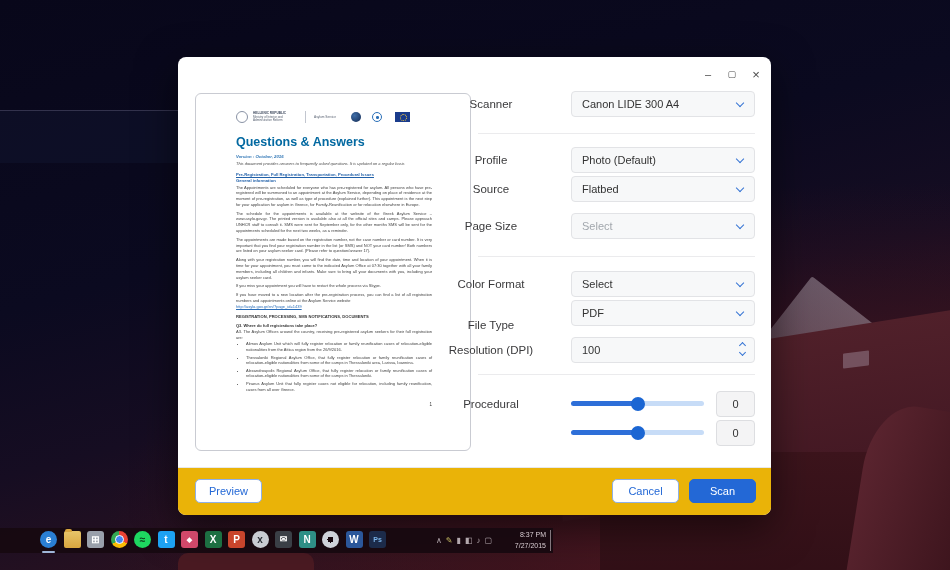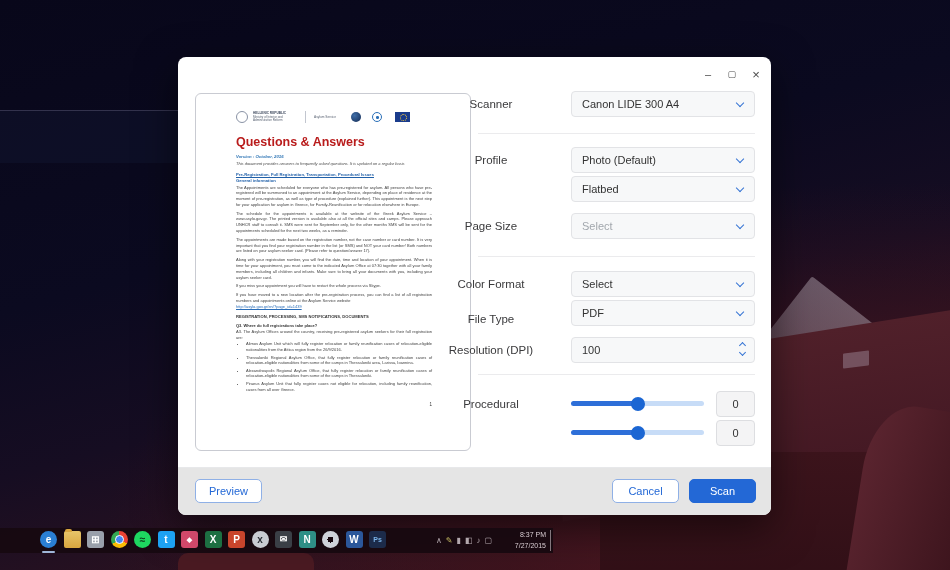--- a/index.html
+++ b/index.html
@@ -37,21 +37,21 @@
   .tray { position:absolute; left:436px; top:0; height:25px; display:flex; align-items:center; gap:4px; color:#cfc4c9; }
   .tray-ic { font-size:8px; line-height:1; opacity:.85; }
   .tb-clock { position:absolute; left:500px; top:2px; width:46px; text-align:right; color:#d8ccd1; font-size:7px; line-height:1.5; }
   .tb-sep { position:absolute; left:550px; top:2px; width:1px; height:21px; background:rgba(220,210,215,.55); }
 
   
   .dialog { position:absolute; left:178px; top:57px; width:593px; height:458px; background:#ffffff; border-radius:8px;
             box-shadow:0 12px 40px rgba(0,0,0,.55); }
   .win-btn { position:absolute; top:8px; width:22px; height:18px; display:flex; align-items:center; justify-content:center;
              color:#4a4a4a; font-size:11px; cursor:default; }
-  .footer { position:absolute; left:0; top:410px; width:593px; height:48px; background:#e5e5e5; border-top:1px solid #e7e8ea; border-radius:0 0 8px 8px; }
+  .footer { position:absolute; left:0; top:410px; width:593px; height:48px; background:#eab308; border-top:1px solid #e7e8ea; border-radius:0 0 8px 8px; }
   .btn { position:absolute; height:24px; width:67px; border-radius:5px; font-size:11px; display:flex; align-items:center; justify-content:center; }
   .btn.outline { background:#fff; border:1px solid #8fb0e6; color:#2368d6; }
   .btn.primary { background:#2368d6; border:1px solid #2368d6; color:#fff; }
 
   
   .frm-label { position:absolute; left:240px; width:146px; text-align:center; font-size:11.5px; color:#3a3a3c; line-height:26px; }
   .frm-ctl { position:absolute; left:393px; width:184px; height:26px; background:#f7f8f9; border:1px solid #e2e3e6; border-radius:4px;
              font-size:11px; color:#333; display:flex; align-items:center; padding:0 10px; }
   .frm-ctl .ph { color:#a2a7ad; }
   .chev { width:6px; height:6px; border-right:1.6px solid #3574d4; border-bottom:1.6px solid #3574d4; transform:rotate(45deg); position:absolute; right:11px; top:8px; }
@@ -72,21 +72,21 @@
   .seal { width:12px; height:12px; border:1px solid #8a93a5; border-radius:50%; flex:0 0 auto; }
   .seal-txt { font-size:3px; line-height:1.25; color:#5a6373; width:44px; }
   .seal-txt b { font-size:3.2px; color:#3f4a5e; }
   .vsep { width:1px; height:12px; background:#c2c6cf; margin:0 3px; }
   .svc { font-size:3.2px; color:#5a6373; width:26px; }
   .globe { width:10px; height:10px; border-radius:50%; background:radial-gradient(circle at 35% 35%, #3f6ea8, #132a52); flex:0 0 auto; margin-left:6px; }
   .unhcr { width:10px; height:10px; border:1.2px solid #2a6fb8; border-radius:50%; flex:0 0 auto; margin-left:6px; position:relative; }
   .unhcr::after { content:""; position:absolute; left:3px; top:3px; width:2.5px; height:2.5px; border-radius:50%; background:#2a6fb8; }
   .euflag { width:15px; height:10px; background:#1a3c8c; flex:0 0 auto; margin-left:8px; position:relative; }
   .euflag::after { content:""; position:absolute; left:4.5px; top:2px; width:5px; height:5px; border:0.8px dotted #f4c83c; border-radius:50%; }
-  .doc-title { font-size:12.5px; font-weight:bold; color:#b91c1c; margin:2px 0 5px; }
+  .doc-title { font-size:12.5px; font-weight:bold; color:#0369a1; margin:2px 0 5px; }
   .doc-ver { font-size:4.3px; font-style:italic; font-weight:bold; color:#2e75b5; margin-bottom:2px; }
   .doc-sub { font-size:4px; font-style:italic; color:#4a4a4a; margin-bottom:6px; }
   .doc-link-h { font-size:4.2px; font-weight:bold; color:#1f5fa8; text-decoration:underline; margin-bottom:1px; }
   .doc-h2 { font-size:4.2px; font-weight:bold; color:#1f5fa8; margin-bottom:1.5px; }
   .doc-p { font-size:4px; color:#3e3e3e; line-height:1.45; text-align:justify; margin-bottom:3px; }
   .doc-a { font-size:4px; color:#2a6db8; text-decoration:underline; margin-bottom:5px; }
   .doc-caps { font-size:4.1px; font-weight:bold; color:#333; margin:4px 0 4px; }
   .doc-q { font-size:4px; font-weight:bold; color:#333; margin-bottom:1px; }
   .doc-ul { margin:1px 0 0 10px; }
   .doc-ul li { font-size:4px; color:#3e3e3e; line-height:1.45; text-align:justify; margin-bottom:1.5px; }
@@ -156,39 +156,40 @@
         <span class="chev"></span>
     </div>
     <div class="divider" style="top:76px"></div>
 
     <div class="frm-label" style="top:90px">Profile</div>
     <div class="frm-ctl" style="top:90px">
       <span>Photo (Default)</span>
         <span class="chev"></span>
     </div>
 
+    <div class="frm-label" style="top:119px">Source</div>
     <div class="frm-ctl" style="top:119px">
       <span>Flatbed</span>
         <span class="chev"></span>
     </div>
 
     <div class="frm-label" style="top:156px">Page Size</div>
     <div class="frm-ctl" style="top:156px">
       <span class="ph">Select</span>
         <span class="chev"></span>
     </div>
     <div class="divider" style="top:199px"></div>
 
     <div class="frm-label" style="top:214px">Color Format</div>
     <div class="frm-ctl" style="top:214px">
       <span>Select</span>
         <span class="chev"></span>
     </div>
 
-    <div class="frm-label" style="top:249px">File Type</div>
+    <div class="frm-label" style="top:255px">File Type</div>
     <div class="frm-ctl" style="top:243px">
       <span>PDF</span>
         <span class="chev"></span>
     </div>
 
     <div class="frm-label" style="top:280px">Resolution (DPI)</div>
     <div class="frm-ctl" style="top:280px">
       <span>100</span>
       <span class="spin">
           <span class="up"></span>

